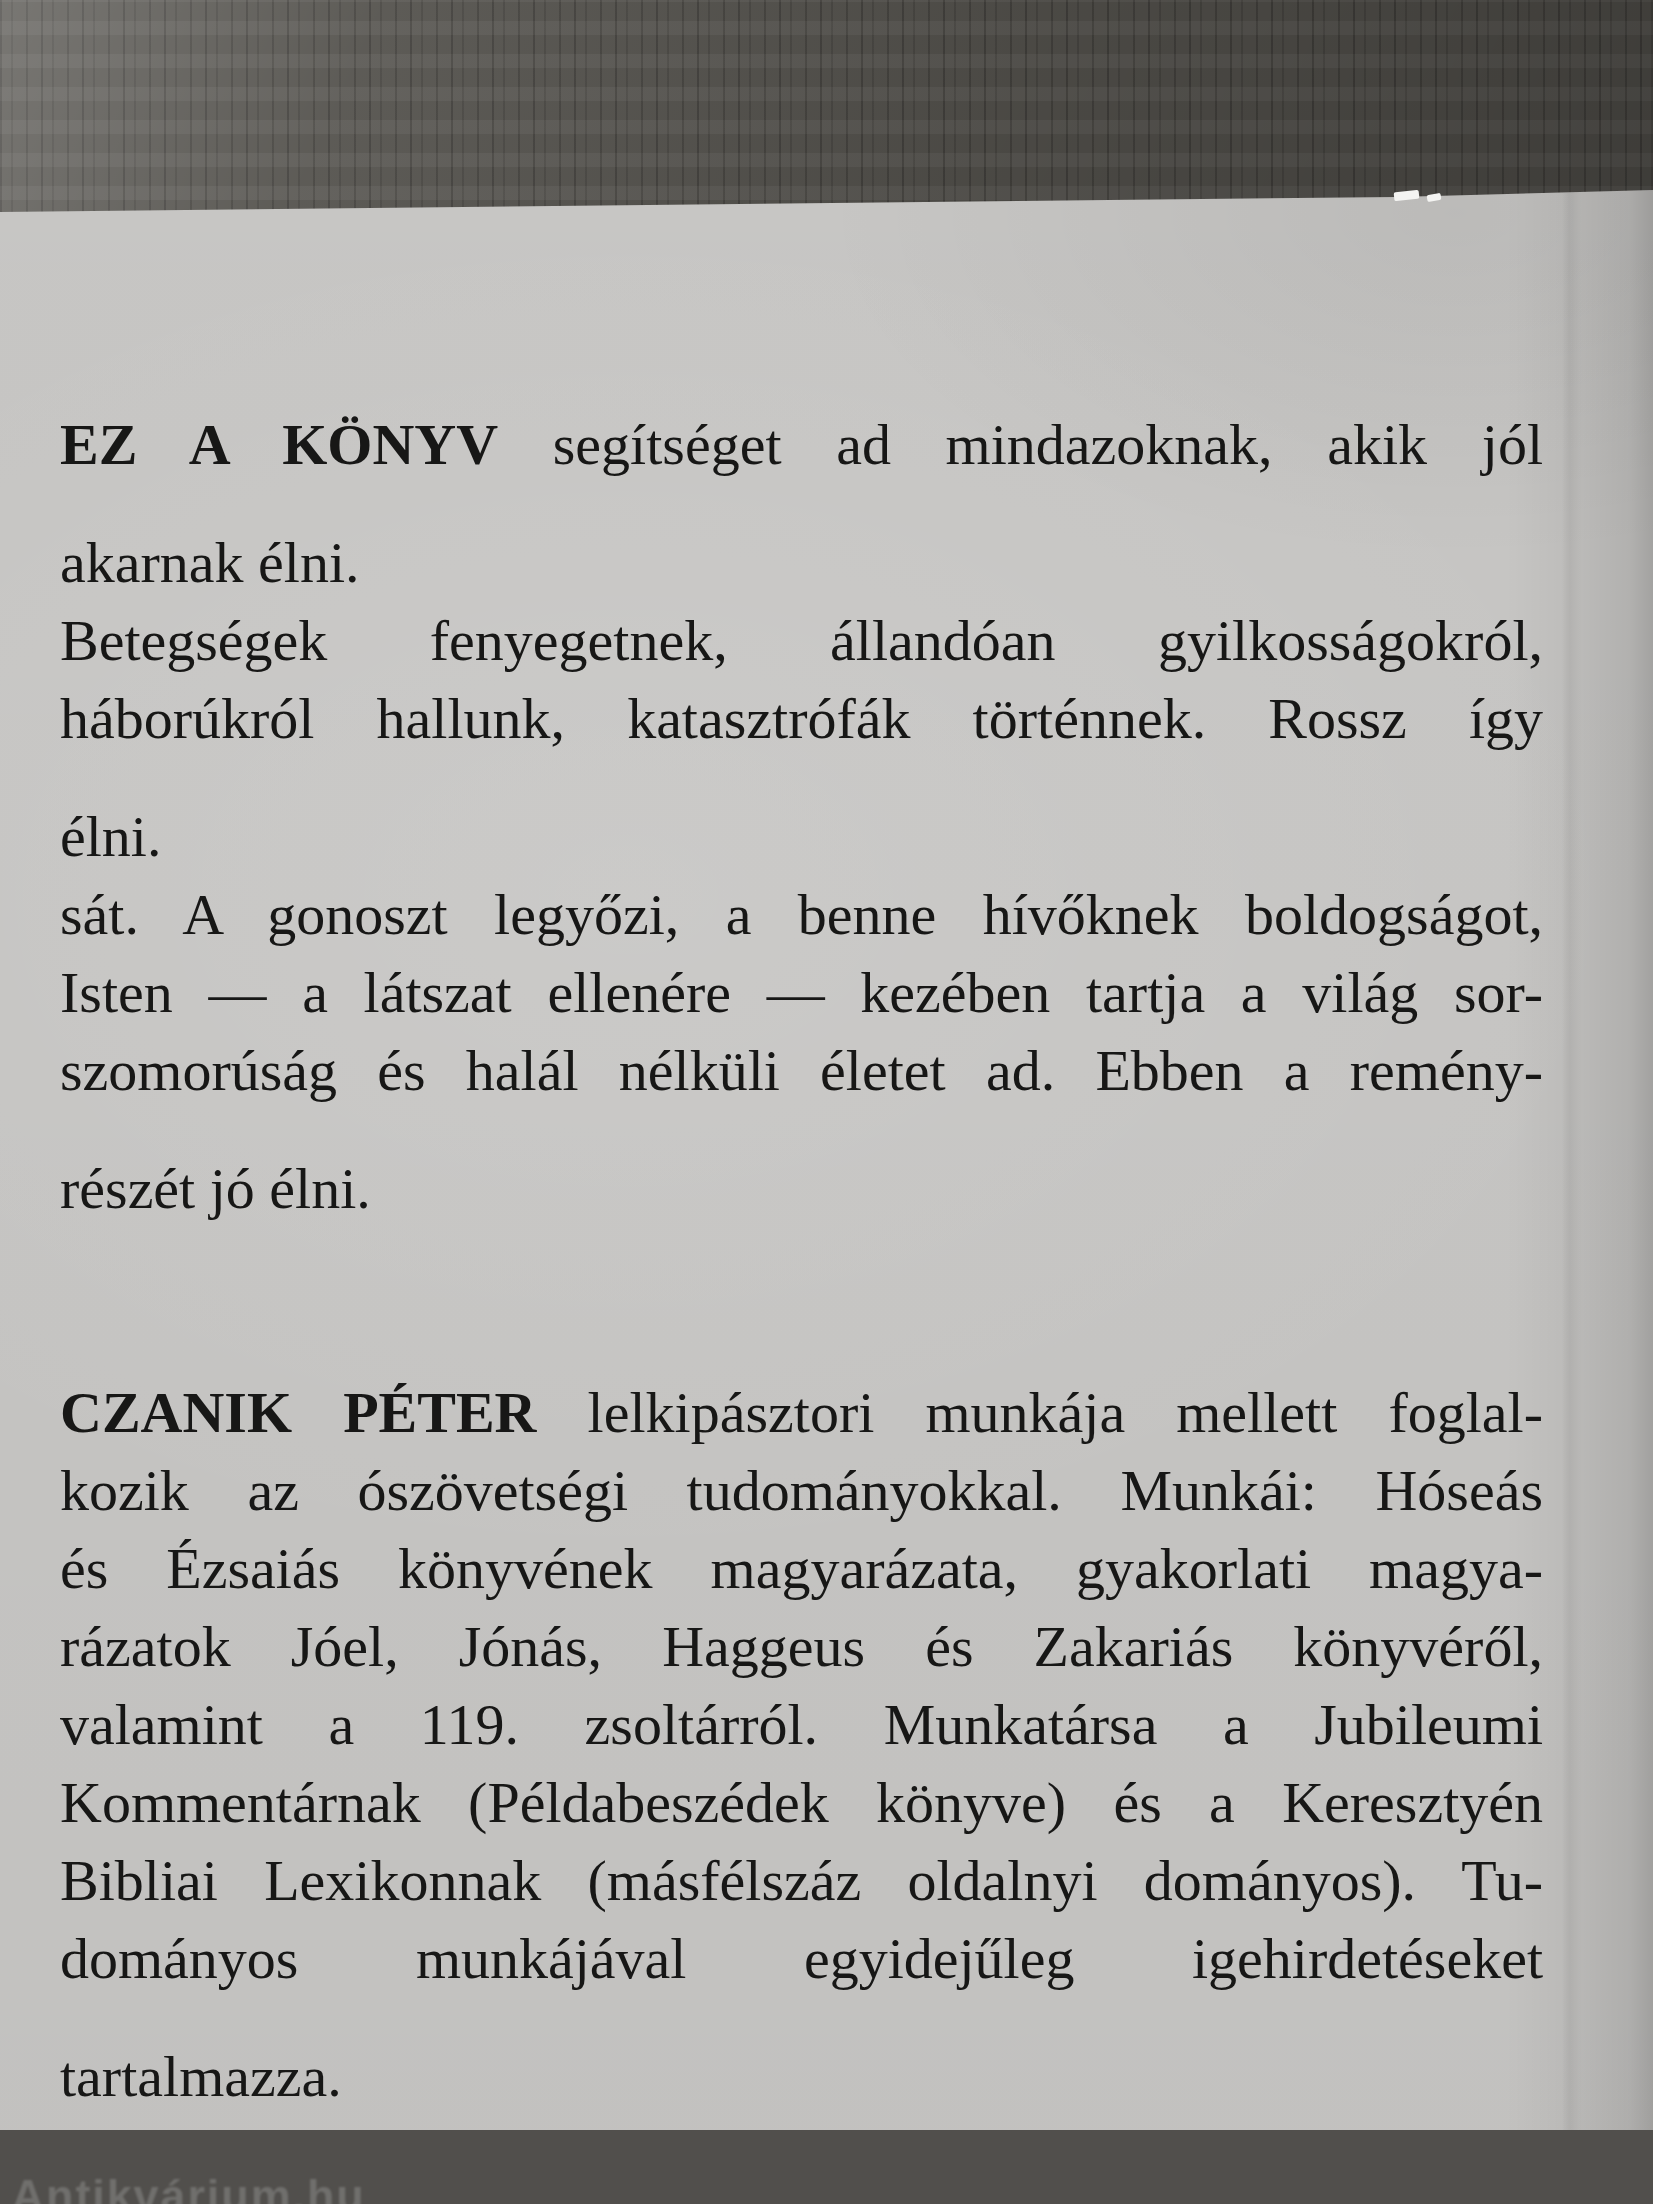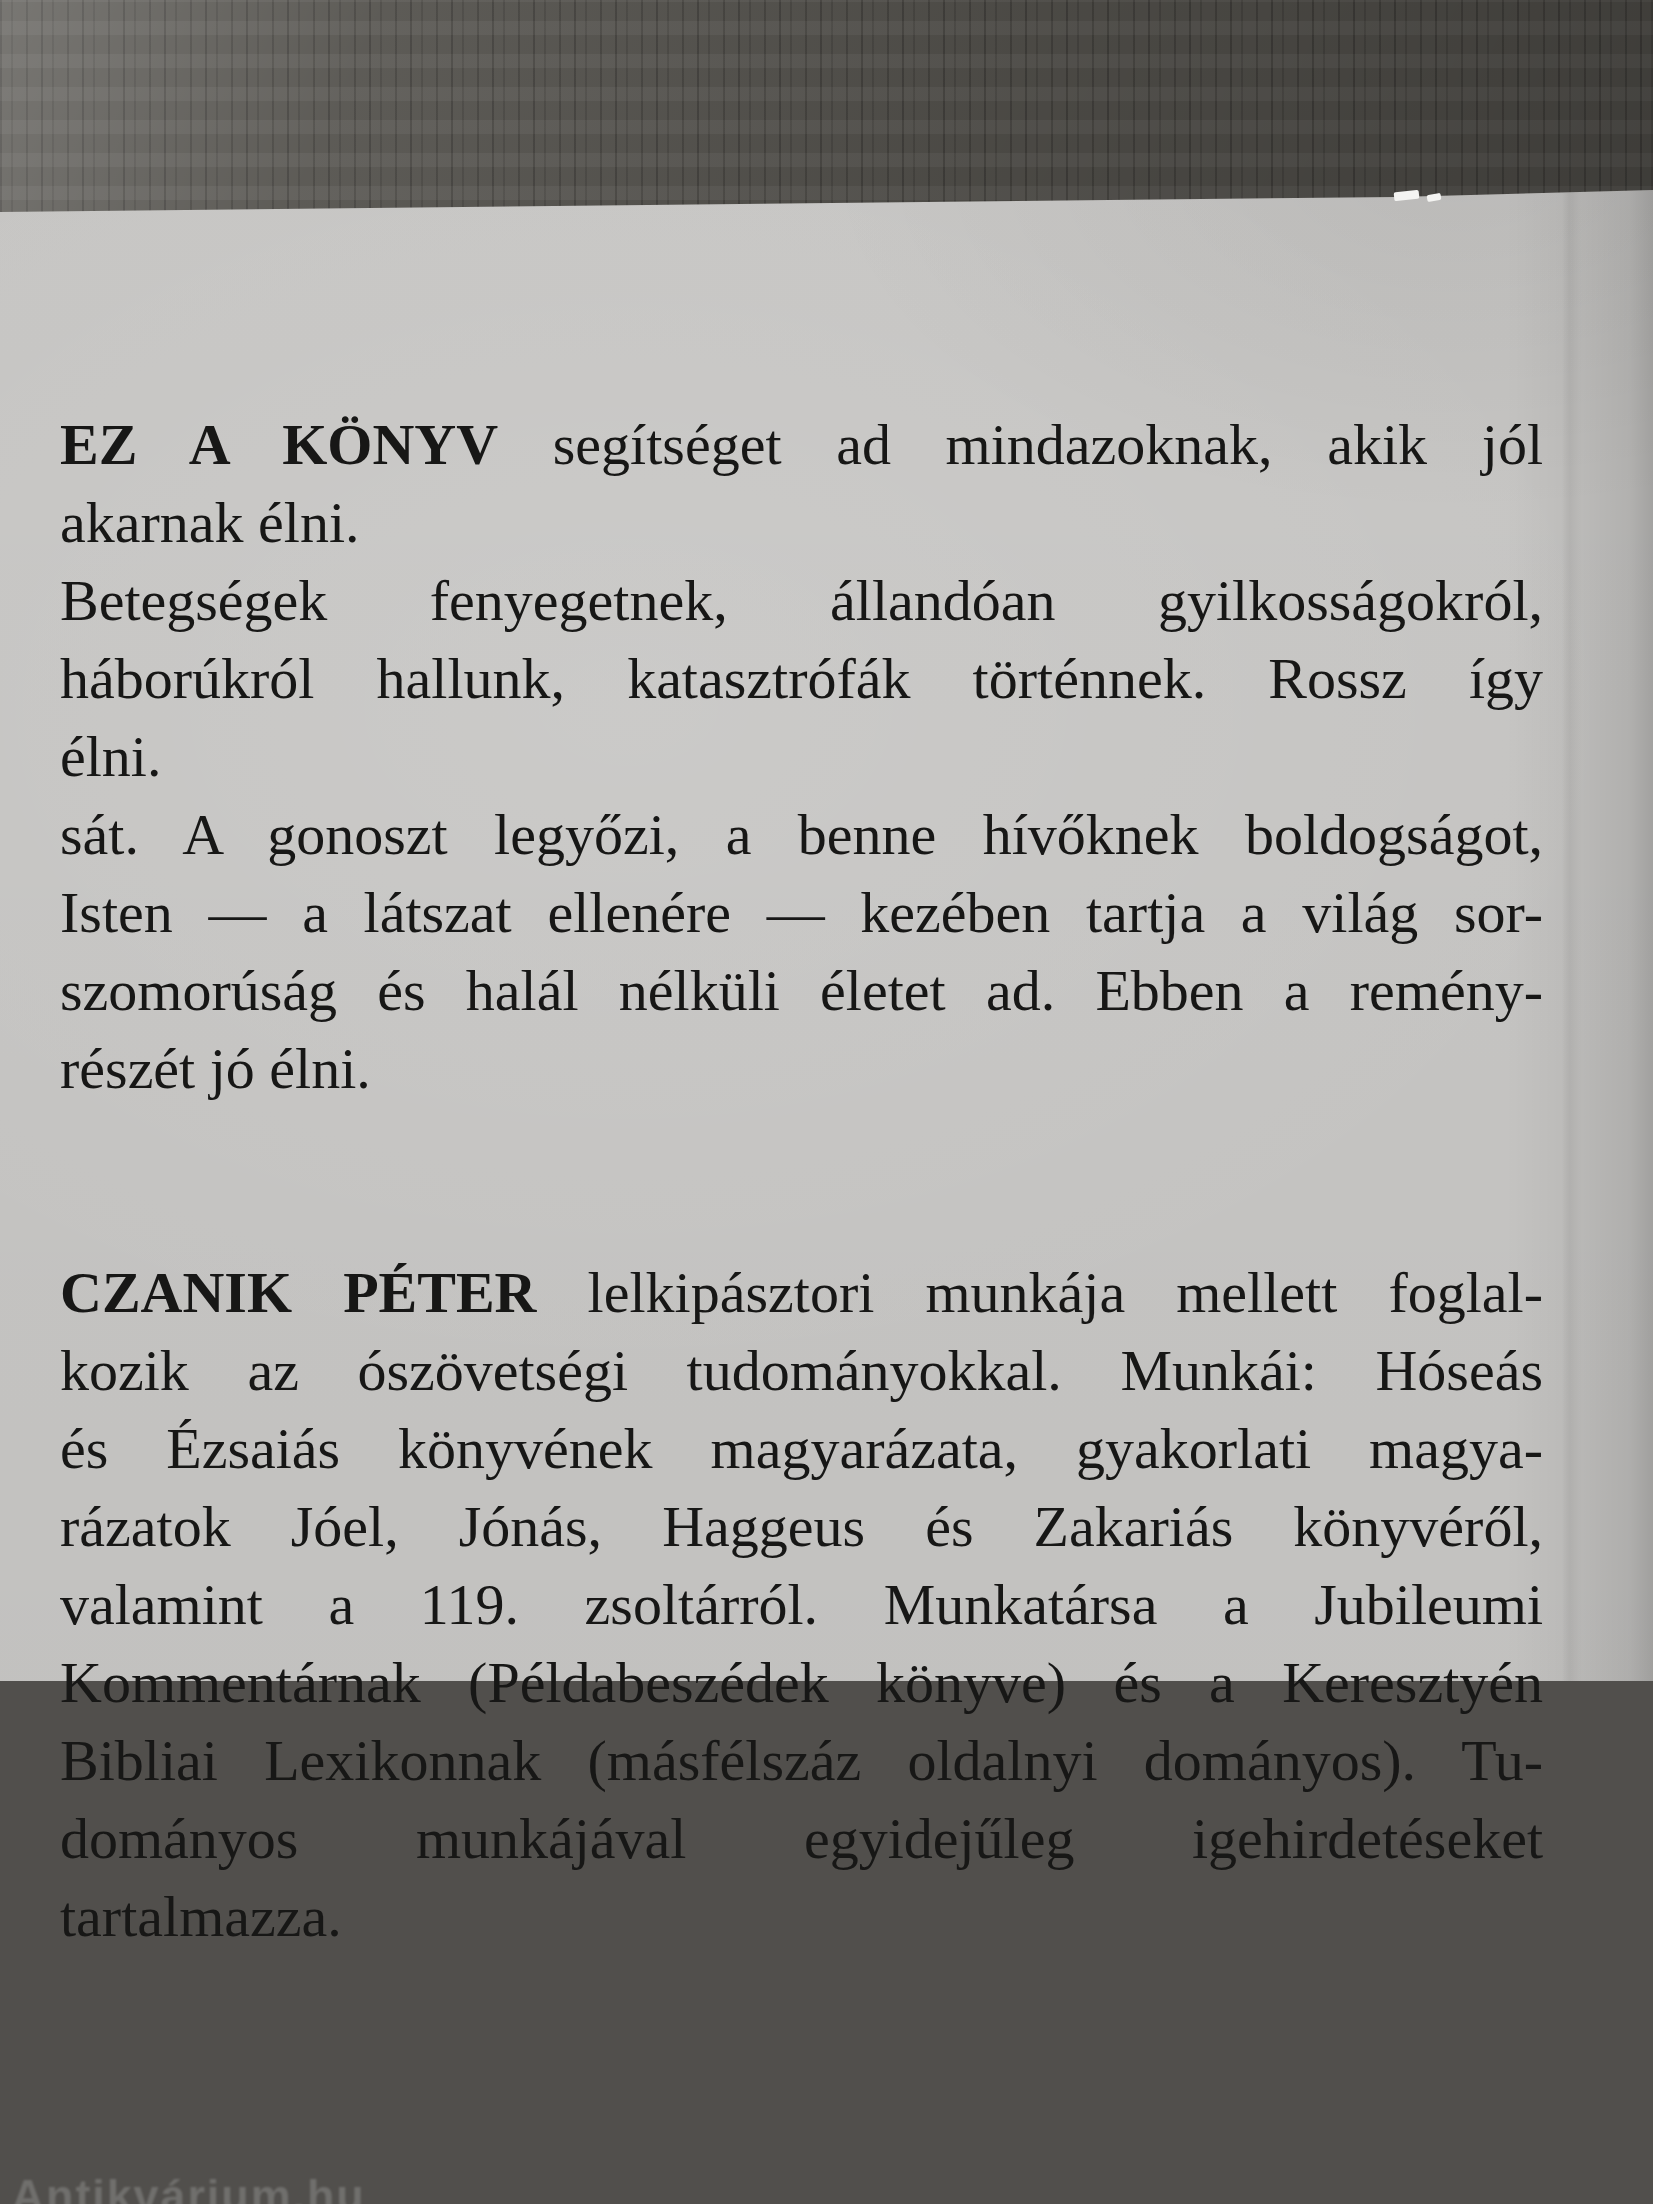--- a/index.html
+++ b/index.html
@@ -2,21 +2,21 @@
 <html><head>
 <meta charset="utf-8">
 <style>
   html, body { margin: 0; padding: 0; }
   body {
     width: 1654px; height: 2205px;
     overflow: hidden;
     background: #514f4c;
     font-family: "Liberation Serif", serif;
   }
-  .scene { position: relative; width: 1654px; height: 1681px; }
+  .scene { position: relative; width: 1654px; height: 2130px; }
 
   
   .wood {
     position: absolute; left: 0; top: 0; width: 100%; height: 233px;
     background:
       linear-gradient(115deg, rgba(255,255,255,0.22) 0%, rgba(255,255,255,0.06) 22%, rgba(0,0,0,0.10) 60%, rgba(0,0,0,0.26) 100%),
       repeating-linear-gradient(0deg, rgba(255,255,255,0.03) 0 13.6px, rgba(0,0,0,0.04) 13.6px 33px),
       repeating-linear-gradient(90deg,
         rgba(22,20,18,0.28) 0 1.9px, rgba(0,0,0,0) 1.9px 10.7px,
         rgba(32,30,28,0.20) 10.7px 12.6px, rgba(0,0,0,0) 12.6px 26px,
@@ -42,21 +42,21 @@
   .speck1 { left: 1394px; top: 191px; width: 25px; height: 8.7px; transform: rotate(-6deg); }
   .speck2 { left: 1427px; top: 194px; width: 13.6px; height: 6.8px; transform: rotate(-10deg); }
 
   
   .textblocks {
     position: absolute; left: 60px; top: 406px; width: 1483px;
     font-size: 58px; line-height: 78px; color: #171716;
   }
   .block + .block { margin-top: 146px; }
   .line { text-align: justify; text-align-last: justify; }
-  .line.last { text-align-last: left; }
+  .line.last { text-align-last: left; margin-top: 40px; }
   .b { font-weight: 700; }
   .i { }
 
   
   .watermark {
     position: absolute; left: 11.6px; top: 2170px;
     font-family: "Liberation Sans", sans-serif;
     font-weight: 700; font-size: 45px; letter-spacing: 1.9px;
     color: #8f8f8d; opacity: 0.5; filter: blur(1.3px);
   }

